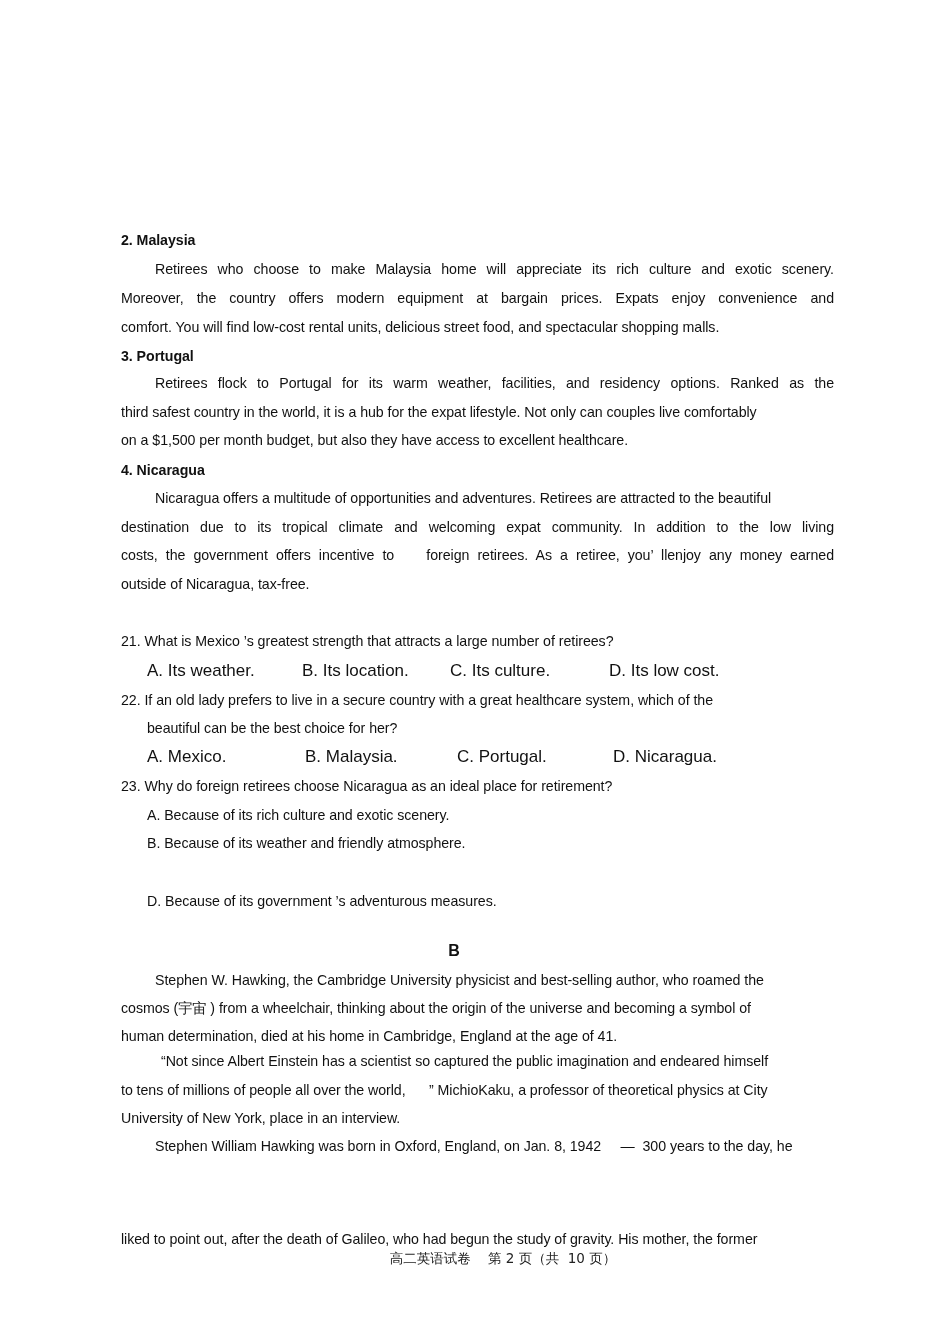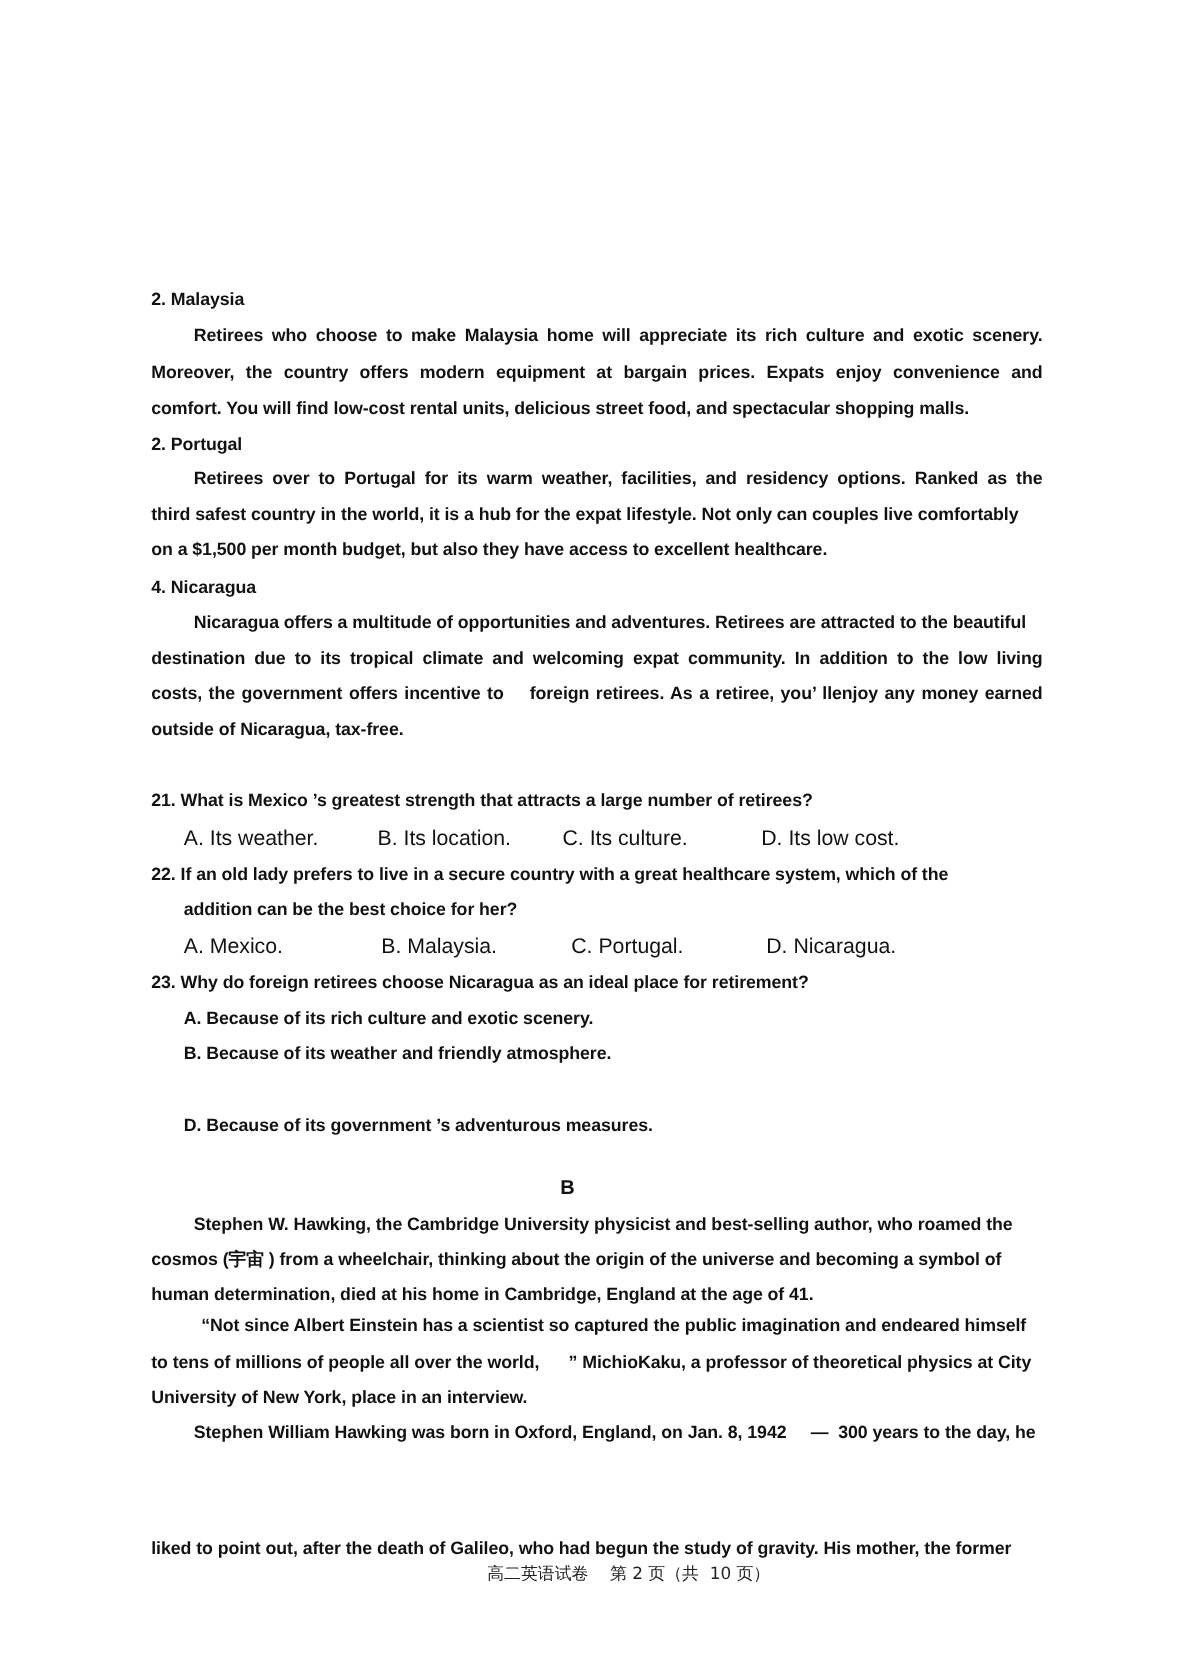--- a/index.html
+++ b/index.html
@@ -3,21 +3,21 @@
 <meta charset="utf-8">
 <style>
   html, body { margin: 0; padding: 0; background: #ffffff; }
   body {
     width: 950px; height: 1342px; position: relative; overflow: hidden;
     font-family: "Liberation Sans", sans-serif; color: #111;
   }
   .page { position: absolute; left: 0; top: 0; width: 806px; height: 1342px; margin-top: 36px; }
   .line {
     position: absolute; left: 121px; font-size: 14.2px; line-height: 18px;
-    white-space: nowrap; letter-spacing: -0.05px; font-weight: bold;
+    white-space: nowrap; letter-spacing: -0.05px;
   }
   .just { width: 713px; text-align: justify; text-align-last: justify; }
   .h { font-weight: bold; }
   .ind { left: 155px; }
   .opt { left: 147px; }
   .center { left: 0; width: 908px; text-align: center; }
   .row { position: absolute; font-size: 17px; line-height: 18px; white-space: nowrap; }
   .footer {
     position: absolute; left: 0; width: 930px; text-align: center; top: 1214px;
     font-family: "DejaVu Sans", sans-serif; font-size: 13.5px; color: #222; padding-left: 38px;
@@ -27,39 +27,39 @@
 </head>
 <body>
 
 <div class="page">
 
   <div class="line h" style="top:195px">2. Malaysia</div>
   <div class="line ind" style="top:224px; width:679px; text-align:justify; text-align-last:justify;">Retirees who choose to make Malaysia home will appreciate its rich culture and exotic scenery.</div>
   <div class="line just" style="top:253px">Moreover, the country offers modern equipment at bargain prices. Expats enjoy convenience and</div>
   <div class="line" style="top:282px">comfort. You will find low-cost rental units, delicious street food, and spectacular shopping malls.</div>
 
-  <div class="line h" style="top:311px">2. Portugal</div>
-  <div class="line ind" style="top:338px; width:679px; text-align:justify; text-align-last:justify;">Retirees over to Portugal for its warm weather, facilities, and residency options. Ranked as the</div>
+  <div class="line h" style="top:311px">3. Portugal</div>
+  <div class="line ind" style="top:338px; width:679px; text-align:justify; text-align-last:justify;">Retirees flock to Portugal for its warm weather, facilities, and residency options. Ranked as the</div>
   <div class="line" style="top:367px">third safest country in the world, it is a hub for the expat lifestyle. Not only can couples live comfortably</div>
   <div class="line" style="top:395px">on a $1,500 per month budget, but also they have access to excellent healthcare.</div>
 
   <div class="line h" style="top:425px">4. Nicaragua</div>
   <div class="line ind" style="top:453px">Nicaragua offers a multitude of opportunities and adventures. Retirees are attracted to the beautiful</div>
   <div class="line just" style="top:482px">destination due to its tropical climate and welcoming expat community. In addition to the low living</div>
   <div class="line just" style="top:510px; white-space:pre;">costs, the government offers incentive to    foreign retirees. As a retiree, you’ llenjoy any money earned</div>
   <div class="line" style="top:539px">outside of Nicaragua, tax-free.</div>
 
   <div class="line" style="top:596px">21.  What is Mexico ’s greatest strength that attracts a large number of retirees?</div>
   <div class="row" style="top:626px; left:147px">A. Its weather.</div>
   <div class="row" style="top:626px; left:302px">B. Its location.</div>
   <div class="row" style="top:626px; left:450px">C. Its culture.</div>
   <div class="row" style="top:626px; left:609px">D. Its low cost.</div>
 
   <div class="line" style="top:655px">22. If an old lady prefers to live in a secure country with a great healthcare system, which of the</div>
-  <div class="line opt" style="top:683px">addition can be the best choice for her?</div>
+  <div class="line opt" style="top:683px">beautiful can be the best choice for her?</div>
   <div class="row" style="top:712px; left:147px">A. Mexico.</div>
   <div class="row" style="top:712px; left:305px">B. Malaysia.</div>
   <div class="row" style="top:712px; left:457px">C. Portugal.</div>
   <div class="row" style="top:712px; left:613px">D. Nicaragua.</div>
 
   <div class="line" style="top:741px">23. Why do foreign retirees choose Nicaragua as an ideal place for retirement?</div>
   <div class="line opt" style="top:770px">A. Because of its rich culture and exotic scenery.</div>
   <div class="line opt" style="top:798px">B. Because of its weather and friendly atmosphere.</div>
   <div class="line opt" style="top:856px">D. Because of its government ’s adventurous measures.</div>
 

